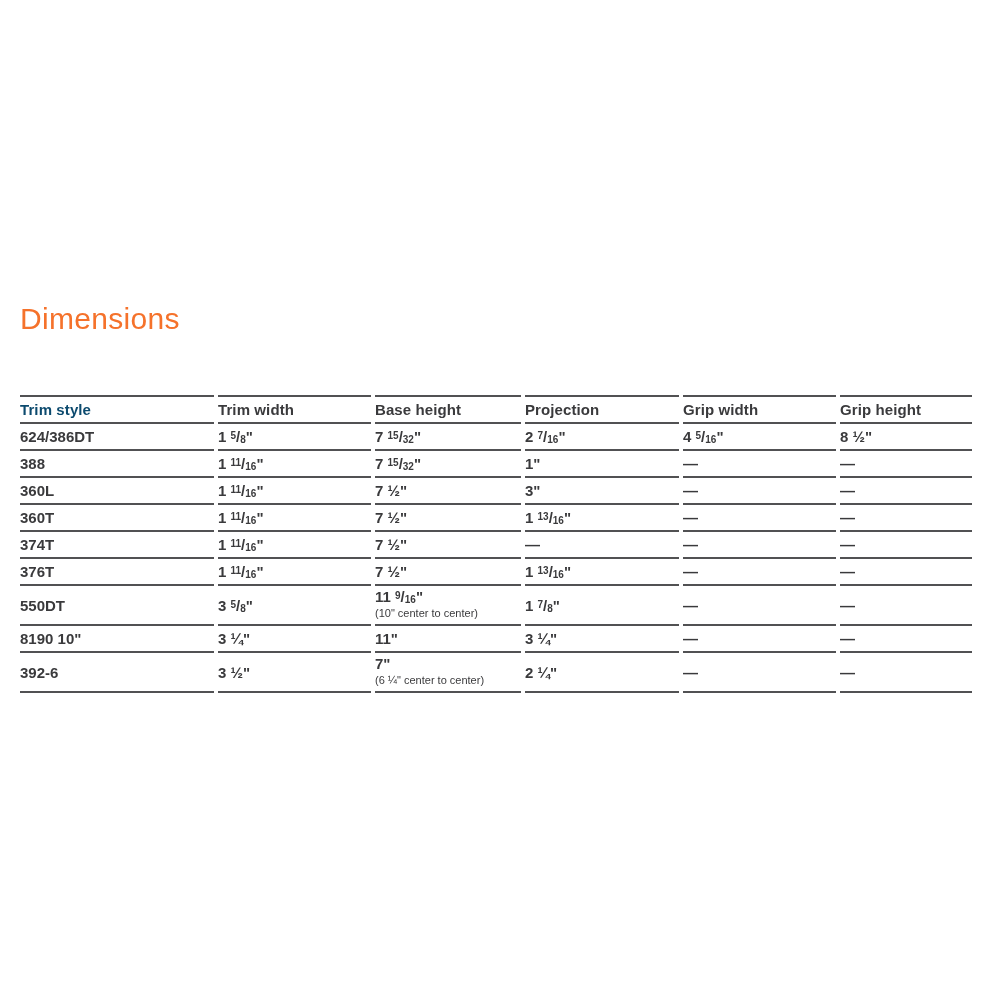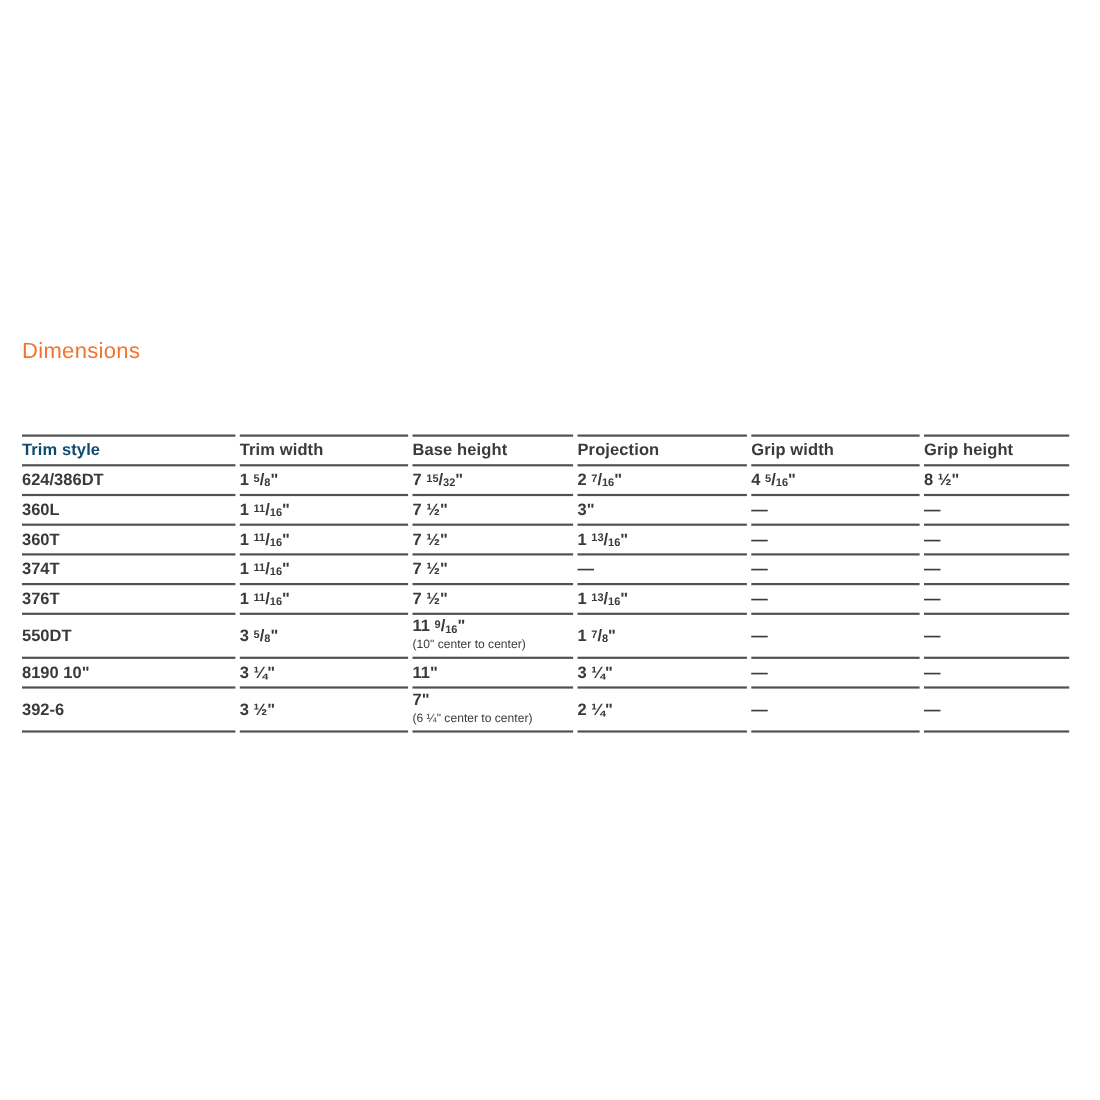--- a/index.html
+++ b/index.html
@@ -12,21 +12,21 @@
     height: 1000px;
     font-family: "Liberation Sans", "DejaVu Sans", sans-serif;
     color: #3a3a3c;
     overflow: hidden;
   }
   .content {
     padding: 300px 16px 0 16px;
   }
   h1.page-title {
     margin: 0 0 57px 4px;
-    font-size: 20px;
+    font-size: 30px;
     line-height: 38px;
     font-weight: 400;
     letter-spacing: 0.3px;
     color: #f5722b;
   }
   table.dim-table {
     border-collapse: separate;
     border-spacing: 4px 0;
     table-layout: fixed;
     width: 960px;
@@ -117,20 +117,40 @@
           </td>
           <td>
             <div class="val">4 <sup>5</sup>/<sub>16</sub>"</div>
           </td>
           <td>
             <div class="val">8 ½"</div>
           </td>
         </tr>
         <tr>
           <td>
+            <div class="val">388</div>
+          </td>
+          <td>
+            <div class="val">1 <sup>11</sup>/<sub>16</sub>"</div>
+          </td>
+          <td>
+            <div class="val">7 <sup>15</sup>/<sub>32</sub>"</div>
+          </td>
+          <td>
+            <div class="val">1"</div>
+          </td>
+          <td>
+            <div class="val">—</div>
+          </td>
+          <td>
+            <div class="val">—</div>
+          </td>
+        </tr>
+        <tr>
+          <td>
             <div class="val">360L</div>
           </td>
           <td>
             <div class="val">1 <sup>11</sup>/<sub>16</sub>"</div>
           </td>
           <td>
             <div class="val">7 ½"</div>
           </td>
           <td>
             <div class="val">3"</div>

